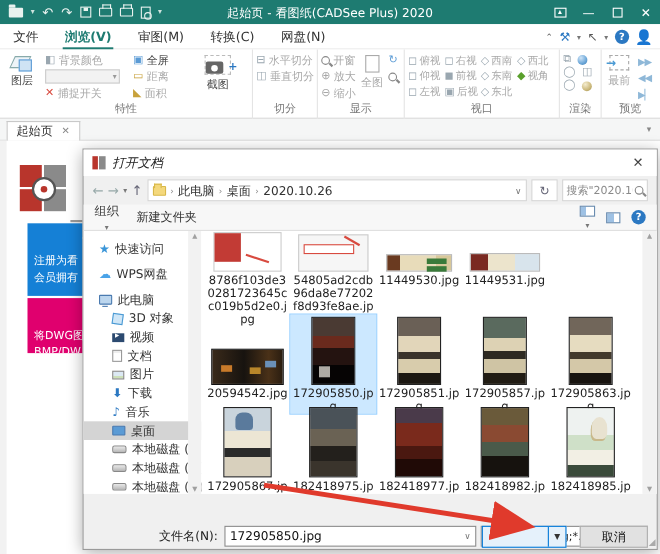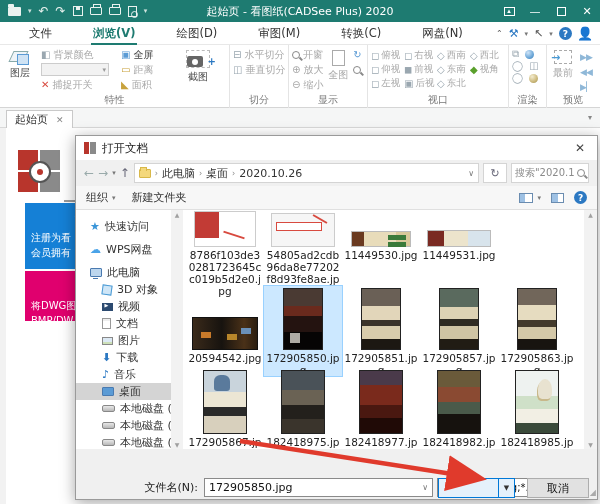--- a/index.html
+++ b/index.html
@@ -19,21 +19,21 @@
   .ic-print::before{ content:""; position:absolute; left:2px; top:-4px; width:6px; height:3px; border:1.2px solid #e9f2ef; border-bottom:none;}
   .ic-doc { width:9px; height:11px; border:1.2px solid #e9f2ef; display:inline-block; position:relative;}
   .ic-doc::after { content:""; position:absolute; right:-2px; bottom:-2px; width:5px; height:5px; border:1.2px solid #e9f2ef; border-radius:50%; }
   .win-title { position:absolute; left:0; right:0; text-align:center; font-size:11px; color:#ffffff; pointer-events:none; }
   .win-ctrls { position:absolute; right:0; top:0; height:22px; display:flex; align-items:center; }
   .win-btn { width:26px; height:22px; display:flex; align-items:center; justify-content:center; color:#fff; font-size:11px; }
   .feat-box { width:11px; height:9px; border:1.2px solid #fff; display:flex; align-items:center; justify-content:center; font-size:7px; }
 
   
   .menubar { position:absolute; left:0; top:22px; width:600px; height:23px; background:#fff; display:flex; align-items:center; border-bottom:1px solid #e8e8e8; }
-  .mtab { padding:0 12px; height:23px; display:flex; align-items:center; font-size:11.5px; color:#333; position:relative;margin-left:17px; }
+  .mtab { padding:0 12px; height:23px; display:flex; align-items:center; font-size:11.5px; color:#333; position:relative; }
   .mtab.selected { color:#1e7b71; font-weight:bold; }
   .mtab.selected::after { content:""; position:absolute; left:10px; right:10px; bottom:0; height:2px; background:#1e7b71; }
   .menubar-right { position:absolute; right:6px; top:22px; height:23px; display:flex; align-items:center; gap:6px; }
   .mr-ic { font-size:11px; color:#555; }
   .mr-wrench { color:#2b78c2; font-weight:bold; }
   .mr-help { width:13px; height:13px; border-radius:50%; background:#2b78c2; color:#fff; font-size:9px; display:flex; align-items:center; justify-content:center; font-weight:bold; }
   .mr-user { color:#e8a33d; font-size:13px; }
   .tiny-dd { font-size:7px; color:#777; }
 
   
@@ -85,40 +85,40 @@
   .logo-line { position:absolute; left:58px; top:72px; width:14px; height:2px; background:#9a9a9a; }
   .promo { position:absolute; left:19px; width:56px; color:#fff; padding:5px 0 5px 6px; overflow:hidden; white-space:nowrap; }
   .promo h3 { font-size:13px; font-weight:bold; margin-bottom:4px;margin-left:44px; }
   .promo p { font-size:10px; line-height:1.5; }
   .promo-blue { top:75px; height:66px; background:#1580d6; }
   .promo-pink { top:143px; height:50px; background:#e0006e; }
 
   
   .dialog { position:absolute; left:75px; top:135px; width:523px; height:365px; background:#f0f0f0; border:1px solid #9a9a9a; box-shadow:0 3px 14px rgba(0,0,0,.35); }
   .dlg-title { height:24px; background:#fff; display:flex; align-items:center; padding:0 8px; gap:6px; }
-  .dlg-title .txt { font-size:11.5px; color:#222; flex:1; }
+  .dlg-title .txt { font-size:11.5px; color:#222; flex:1;font-style:italic; }
   .dlg-close { color:#444; font-size:12px; padding:0 4px; }
   .minilogo { width:12px; height:12px; position:relative; }
   .minilogo::before { content:""; position:absolute; left:0; top:0; width:5px; height:12px; background:#b8352c; }
   .minilogo::after { content:""; position:absolute; left:6px; top:0; width:6px; height:12px; background:#8a8a8a; }
 
   .dlg-addr { height:26px; display:flex; align-items:center; padding:0 8px; gap:4px; }
   .nav-arrow { color:#9aa; font-size:12px; }
   .up-arrow { color:#667; font-size:12px; }
   .crumbbox { flex:1; height:20px; background:#fff; border:1px solid #d4d4d4; display:flex; align-items:center; padding:0 4px; gap:4px; font-size:11px; color:#333; overflow:hidden; white-space:nowrap; }
   .crumb-sep { color:#888; font-size:8px; }
   .crumb-dd { margin-left:auto; color:#777; font-size:8px; }
   .ic-folder-y { width:12px; height:9px; background:#f4d87c; border:1px solid #d8b84a; border-radius:1px; position:relative; flex:none; }
   .ic-folder-y::before { content:""; position:absolute; left:0; top:-3px; width:5px; height:3px; background:#f4d87c; border:1px solid #d8b84a; border-bottom:none; }
   .refreshbox { width:24px; height:20px; background:#fff; border:1px solid #d4d4d4; display:flex; align-items:center; justify-content:center; color:#667; font-size:11px; }
   .searchbox { width:78px; height:20px; background:#fff; border:1px solid #d4d4d4; display:flex; align-items:center; padding:0 3px; gap:2px; }
   .searchbox .ph { flex:1; color:#8a8a8a; font-size:10px; overflow:hidden; white-space:nowrap; }
 
   .dlg-toolbar { height:24px; display:flex; align-items:center; padding:0 10px; gap:16px; border-bottom:1px solid #e0e0e0; background:#f7f7f7; }
-  .tb-item { font-size:11px; color:#333; display:flex; align-items:center; gap:4px; }
+  .tb-item { font-size:11px; color:#333; display:flex; align-items:center; gap:4px;flex-direction:column; }
   .dlg-toolbar .right { margin-left:auto; display:flex; align-items:center; gap:10px; }
   .ic-viewlist { width:14px; height:10px; border:1px solid #6a8cb0; background:linear-gradient(90deg,#9ec1e4 0 5px,#fff 5px); }
   .ic-cols { width:13px; height:10px; border:1px solid #6a8cb0; background:linear-gradient(90deg,#9ec1e4 0 6px,#fff 6px); }
   .tb-help { width:13px; height:13px; border-radius:50%; background:#2b78c2; color:#fff; font-size:9px; display:flex; align-items:center; justify-content:center; font-weight:bold; }
 
   .dlg-body { position:relative; height:239px; background:#fff; display:flex; }
   .navpane { width:107px; padding-top:8px; position:relative; overflow:hidden; }
   .nav-item { height:17px; display:flex; align-items:center; gap:5px; padding-left:14px; font-size:11px; color:#333; white-space:nowrap; }
   .nav-item.child { padding-left:26px; }
   .nav-item.selected { background:#d4d4d4; }
@@ -218,21 +218,20 @@
       <div class="win-btn">
           <span style="width:9px;height:9px;border:1.2px solid #fff;display:inline-block;"></span>
         </div>
       <div class="win-btn">✕</div>
     </div>
   </div>
 
   <div class="menubar">
     <div class="mtab">文件</div>
     <div class="mtab selected">浏览(V)</div>
-    <div class="mtab">绘图(D)</div>
     <div class="mtab">审图(M)</div>
     <div class="mtab">转换(C)</div>
     <div class="mtab">网盘(N)</div>
   </div>
   <div class="menubar-right">
     <span class="mr-ic" style="font-size:8px;">⌃</span>
     <span class="mr-ic mr-wrench">⚒</span>
       <span class="tiny-dd">▾</span>
     <span class="mr-ic">↖</span>
       <span class="tiny-dd">▾</span>

